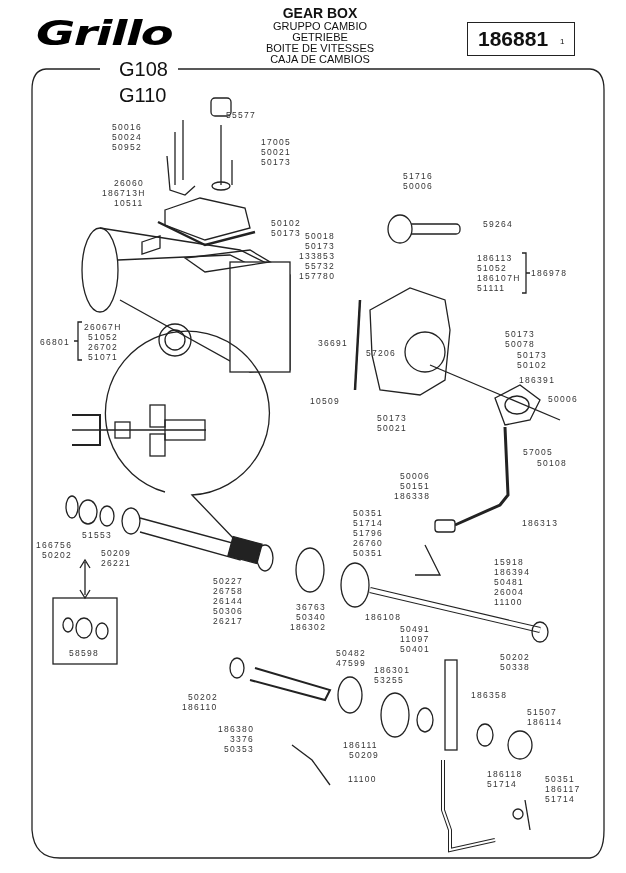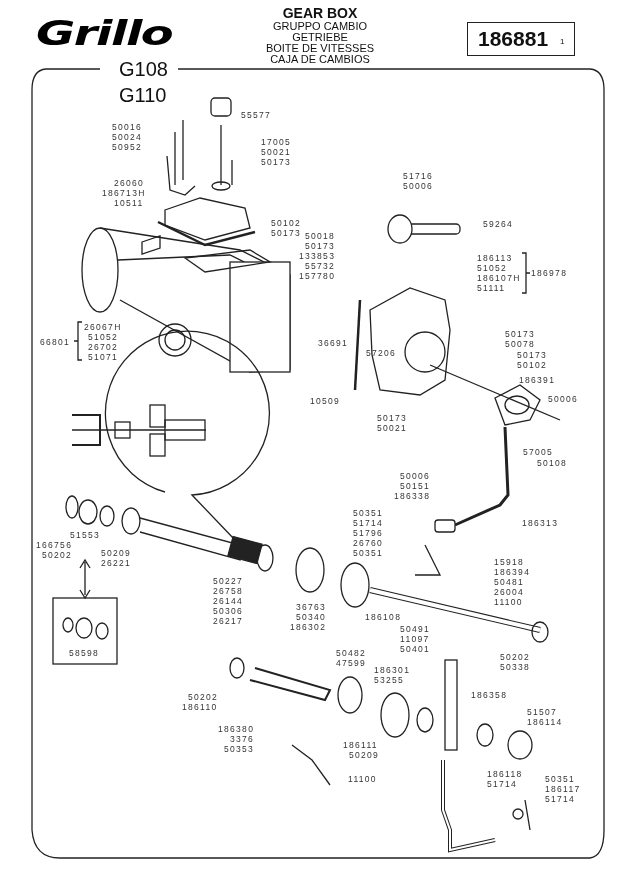--- a/index.html
+++ b/index.html
@@ -126,21 +126,21 @@
     <path d="M85,562 L85,595 M80,568 L85,560 L90,568 M80,590 L85,598 L90,590"></path>
     <ellipse cx="68" cy="625" rx="5" ry="7"></ellipse>
     <ellipse cx="84" cy="628" rx="8" ry="10"></ellipse>
     <ellipse cx="102" cy="631" rx="6" ry="8"></ellipse>
 
     <path d="M82,322 L78,322 L78,360 L82,360 M78,341 L74,341"></path>
     <path d="M522,253 L526,253 L526,293 L522,293 M526,273 L530,273"></path>
   </g>
 </svg>
 
-<div class="lbl" style="left:241px;top:110px;">55577</div>
+<div class="lbl" style="left:226px;top:110px;">55577</div>
 <div class="lbl" style="left:112px;top:122px;">50016</div>
 <div class="lbl" style="left:112px;top:132px;">50024</div>
 <div class="lbl" style="left:112px;top:142px;">50952</div>
 <div class="lbl" style="left:261px;top:137px;">17005</div>
 <div class="lbl" style="left:261px;top:147px;">50021</div>
 <div class="lbl" style="left:261px;top:157px;">50173</div>
 <div class="lbl" style="left:114px;top:178px;">26060</div>
 <div class="lbl" style="left:102px;top:188px;">186713H</div>
 <div class="lbl" style="left:114px;top:198px;">10511</div>
 <div class="lbl" style="left:271px;top:218px;">50102</div>
@@ -183,21 +183,21 @@
 <div class="lbl" style="left:353px;top:508px;">50351</div>
 <div class="lbl" style="left:353px;top:518px;">51714</div>
 <div class="lbl" style="left:353px;top:528px;">51796</div>
 <div class="lbl" style="left:353px;top:538px;">26760</div>
 <div class="lbl" style="left:353px;top:548px;">50351</div>
 <div class="lbl" style="left:494px;top:557px;">15918</div>
 <div class="lbl" style="left:494px;top:567px;">186394</div>
 <div class="lbl" style="left:494px;top:577px;">50481</div>
 <div class="lbl" style="left:494px;top:587px;">26004</div>
 <div class="lbl" style="left:494px;top:597px;">11100</div>
-<div class="lbl" style="left:42px;top:530px;padding-left:28px;">51553</div>
+<div class="lbl" style="left:54px;top:530px;padding-left:28px;">51553</div>
 <div class="lbl" style="left:36px;top:540px;">166756</div>
 <div class="lbl" style="left:42px;top:550px;">50202</div>
 <div class="lbl" style="left:101px;top:548px;">50209</div>
 <div class="lbl" style="left:101px;top:558px;">26221</div>
 <div class="lbl" style="left:69px;top:648px;">58598</div>
 <div class="lbl" style="left:213px;top:576px;">50227</div>
 <div class="lbl" style="left:213px;top:586px;">26758</div>
 <div class="lbl" style="left:213px;top:596px;">26144</div>
 <div class="lbl" style="left:213px;top:606px;">50306</div>
 <div class="lbl" style="left:213px;top:616px;">26217</div>

